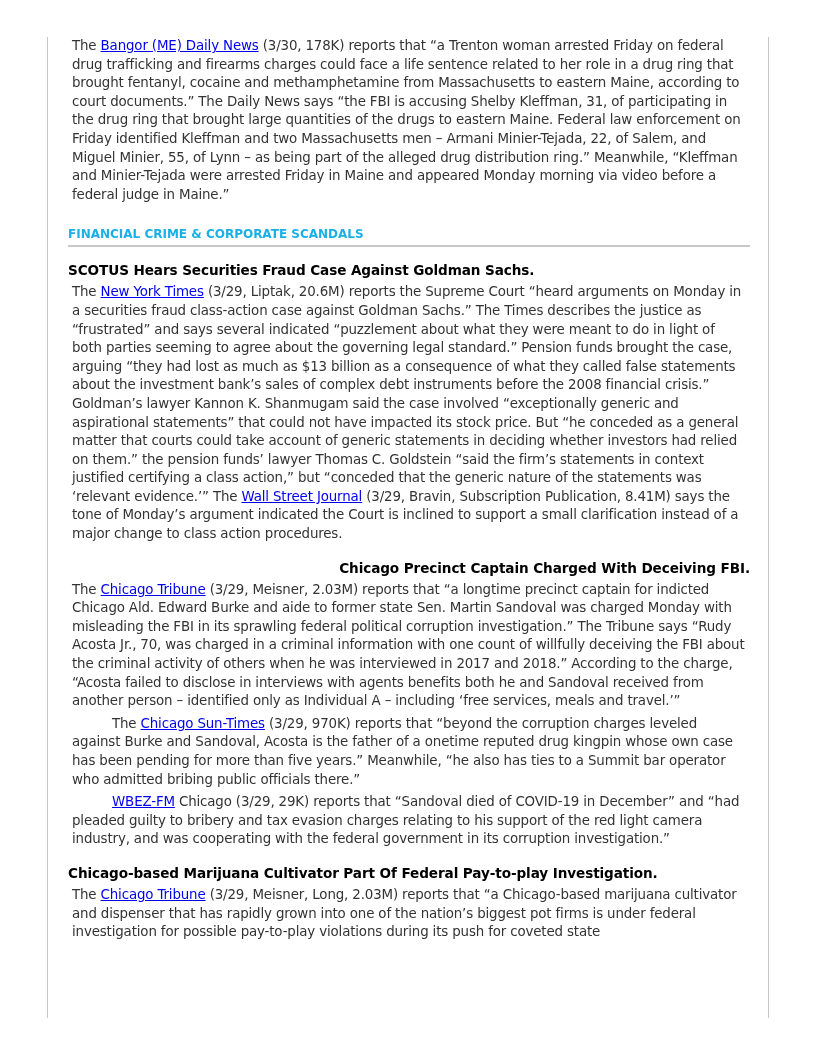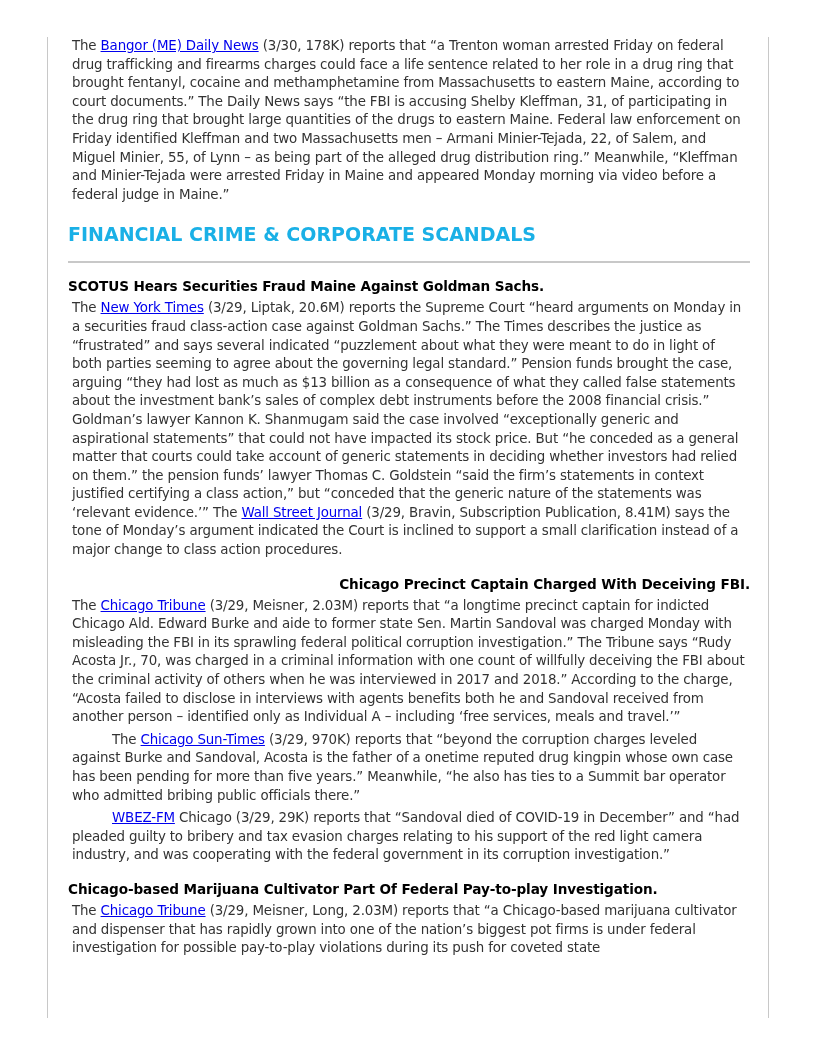--- a/index.html
+++ b/index.html
@@ -10,42 +10,42 @@
     }
     .content {
       position: absolute; left: 20px; top: 0; width: 682px;
       font-family: "DejaVu Sans", sans-serif; font-size: 13.4px; line-height: 18.6px;
       color: #333333; letter-spacing: -0.15px;
     }
     p { margin: 4px; }
     a { color: #0000ee; text-decoration: underline; }
     .indent { text-indent: 40px; }
     .section-title {
-      margin: 19px 0 0 0; font-size: 19px; font-weight: bold; color: #1ab0e6;
-      line-height: 22px; padding-bottom: 16px; border-bottom: 2px solid #c8c8c8;
+      margin: 19px 0 0 0; font-size: 12px; font-weight: bold; color: #1ab0e6;
+      line-height: 22px; padding-bottom: 0px; border-bottom: 2px solid #c8c8c8;
       letter-spacing: 0px;
     }
     .story-title {
       font-weight: bold; color: #000000; font-size: 13.6px; margin: 14px 0 4px 0;
       line-height: 18px; letter-spacing: -0.1px;
     }
     .story-title.first { margin-top: 14px; }
   </style>
 </head>
 <body>
 
 <div class="page">
   <div class="content">
 
     <p style="margin-top:0;"><span>The </span><a href="#">Bangor (ME) Daily News</a><span> (3/30, 178K) reports that “a Trenton woman arrested Friday on federal drug trafficking and firearms charges could face a life sentence related to her role in a drug ring that brought fentanyl, cocaine and methamphetamine from Massachusetts to eastern Maine, according to court documents.” The Daily News says “the FBI is accusing Shelby Kleffman, 31, of participating in the drug ring that brought large quantities of the drugs to eastern Maine. Federal law enforcement on Friday identified Kleffman and two Massachusetts men – Armani Minier-Tejada, 22, of Salem, and Miguel Minier, 55, of Lynn – as being part of the alleged drug distribution ring.” Meanwhile, “Kleffman and Minier-Tejada were arrested Friday in Maine and appeared Monday morning via video before a federal judge in Maine.”</span></p>
 
     <h2 class="section-title">FINANCIAL CRIME &amp; CORPORATE SCANDALS</h2>
 
     <div>
-      <div class="story-title first">SCOTUS Hears Securities Fraud Maine Against Goldman Sachs.</div>
+      <div class="story-title first">SCOTUS Hears Securities Fraud Case Against Goldman Sachs.</div>
       <p><span>The </span><a href="#">New York Times</a><span> (3/29, Liptak, 20.6M) reports the Supreme Court “heard arguments on Monday in a securities fraud class-action case against Goldman Sachs.” The Times describes the justice as “frustrated” and says several indicated “puzzlement about what they were meant to do in light of both parties seeming to agree about the governing legal standard.” Pension funds brought the case, arguing “they had lost as much as $13 billion as a consequence of what they called false statements about the investment bank’s sales of complex debt instruments before the 2008 financial crisis.” Goldman’s lawyer Kannon K. Shanmugam said the case involved “exceptionally generic and aspirational statements” that could not have impacted its stock price. But “he conceded as a general matter that courts could take account of generic statements in deciding whether investors had relied on them.” the pension funds’ lawyer Thomas C. Goldstein “said the firm’s statements in context justified certifying a class action,” but “conceded that the generic nature of the statements was ‘relevant evidence.’” The </span><a href="#">Wall Street Journal</a><span> (3/29, Bravin, Subscription Publication, 8.41M) says the tone of Monday’s argument indicated the Court is inclined to support a small clarification instead of a major change to class action procedures.</span></p>
     </div>
 
     <div>
       <div class="story-title" style="margin-top:15px;text-align:right;">Chicago Precinct Captain Charged With Deceiving FBI.</div>
       <p><span>The </span><a href="#">Chicago Tribune</a><span> (3/29, Meisner, 2.03M) reports that “a longtime precinct captain for indicted Chicago Ald. Edward Burke and aide to former state Sen. Martin Sandoval was charged Monday with misleading the FBI in its sprawling federal political corruption investigation.” The Tribune says “Rudy Acosta Jr., 70, was charged in a criminal information with one count of willfully deceiving the FBI about the criminal activity of others when he was interviewed in 2017 and 2018.” According to the charge, “Acosta failed to disclose in interviews with agents benefits both he and Sandoval received from another person – identified only as Individual A – including ‘free services, meals and travel.’”</span></p>
       <p class="indent"><span>The </span><a href="#">Chicago Sun-Times</a><span> (3/29, 970K) reports that “beyond the corruption charges leveled against Burke and Sandoval, Acosta is the father of a onetime reputed drug kingpin whose own case has been pending for more than five years.” Meanwhile, “he also has ties to a Summit bar operator who admitted bribing public officials there.”</span></p>
       <p class="indent"><a href="#">WBEZ-FM</a><span> Chicago (3/29, 29K) reports that “Sandoval died of COVID-19 in December” and “had pleaded guilty to bribery and tax evasion charges relating to his support of the red light camera industry, and was cooperating with the federal government in its corruption investigation.”</span></p>
     </div>
 

